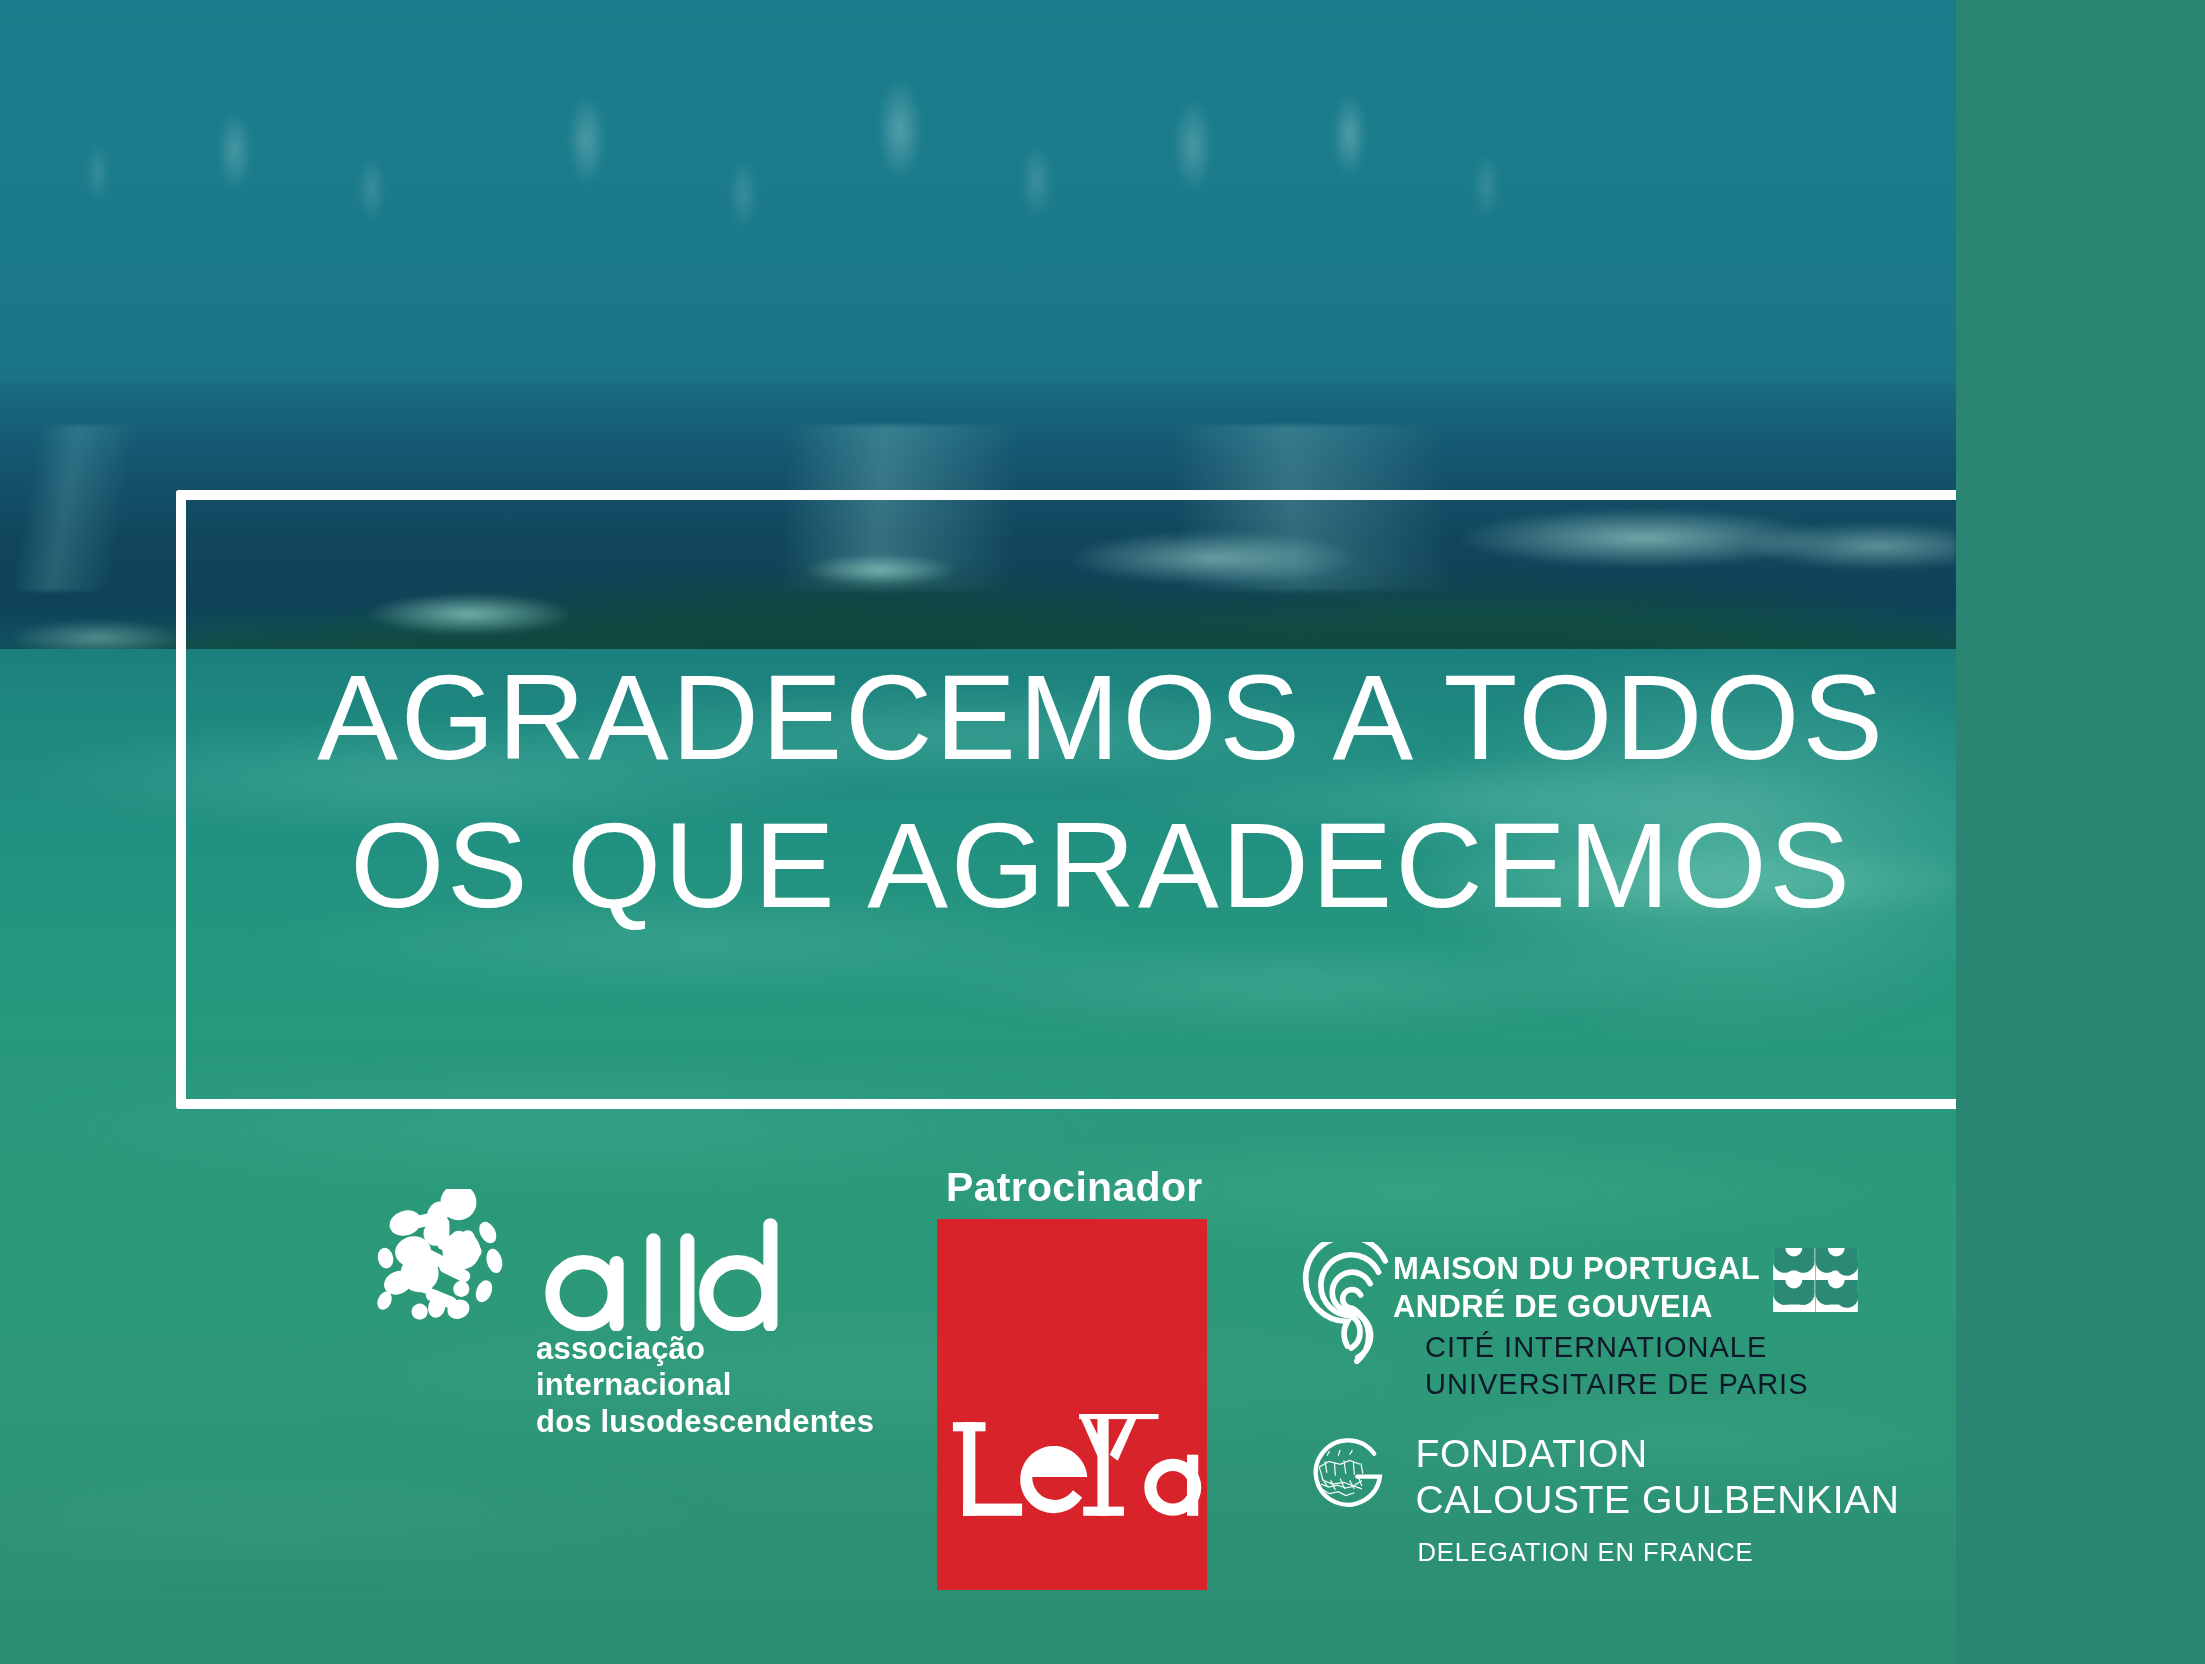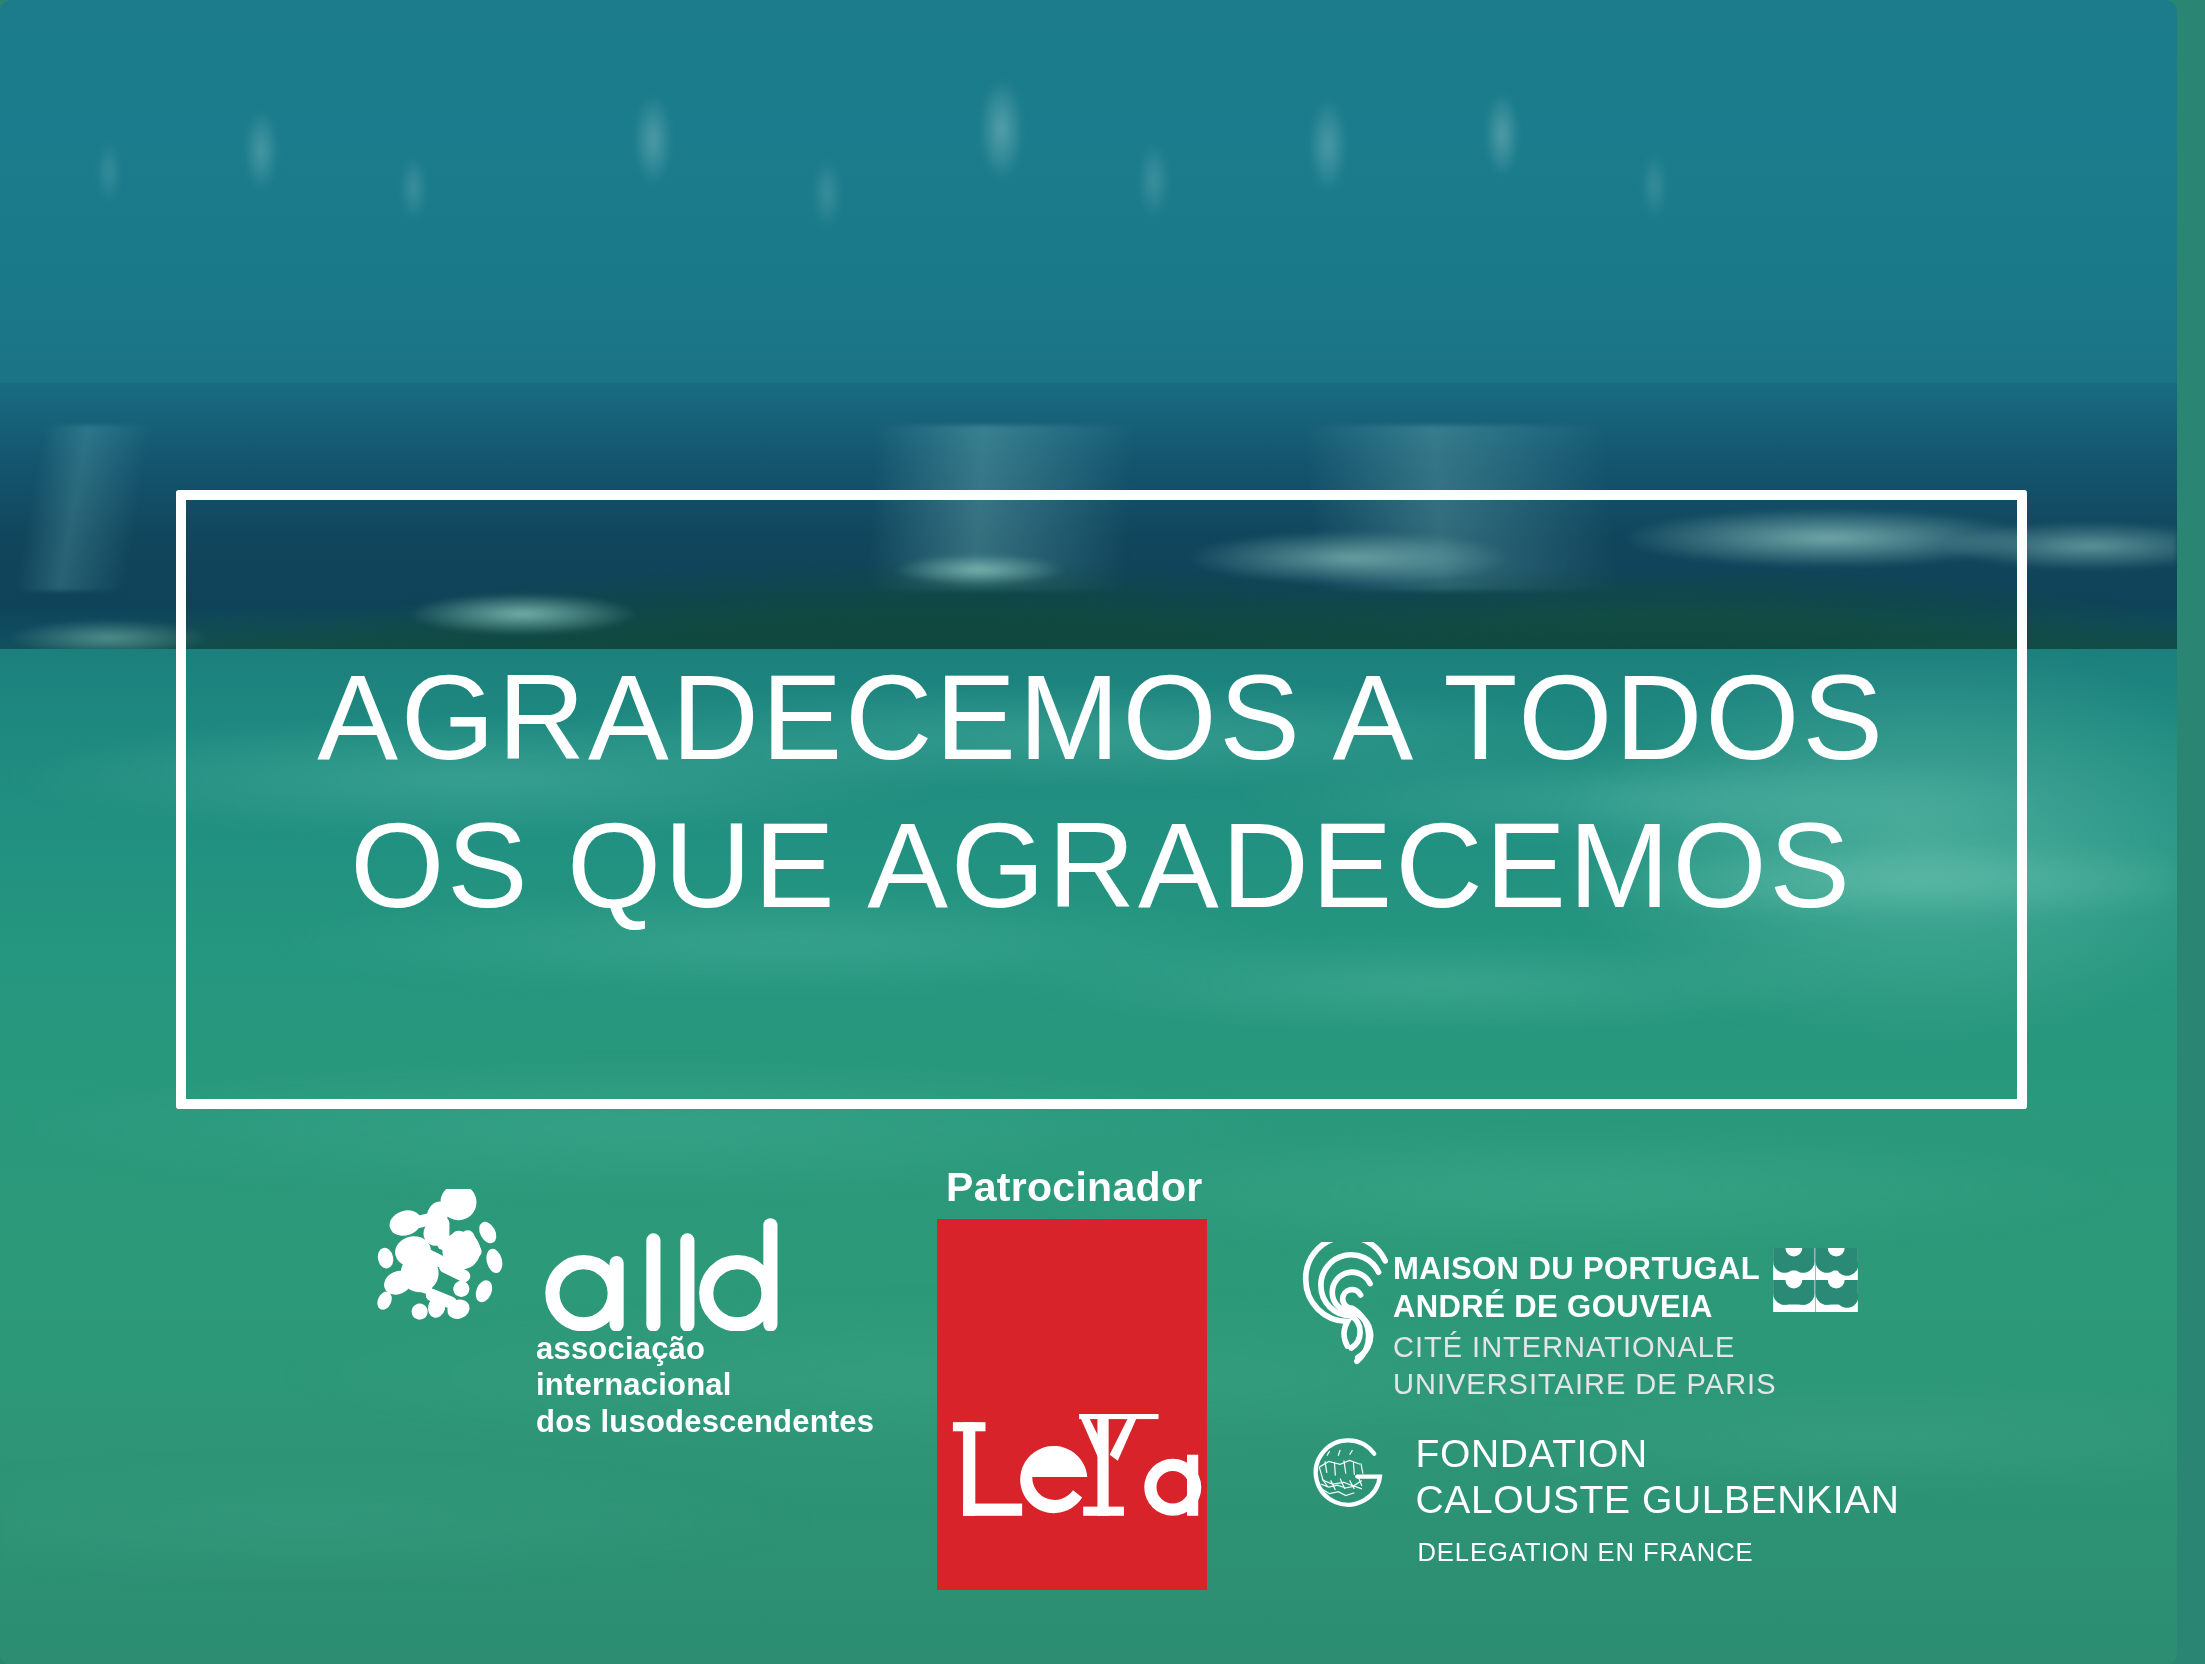--- a/index.html
+++ b/index.html
@@ -2,23 +2,22 @@
 <html lang="pt" style="font-size:15px"><head>
 <meta charset="utf-8">
 <title>Agradecemos a todos os que participaram</title>
 <style>
   * { margin:0; padding:0; box-sizing:border-box; }
   html,body { width:2206px; height:1665px; overflow:hidden; background:#2a8573; }
   body { font-family:"Liberation Sans", sans-serif; }
 
   #slide {
     position:relative;
-    width:2177px; height:1665px;
+    width:1956px; height:1665px;
     overflow:hidden;
-    border-radius:12px;
   }
 
   
   .bg-photo { position:absolute; inset:0; overflow:hidden; }
 
   
   .bg-sky {
     position:absolute; left:0; top:0; width:100%; height:24%;
     background:linear-gradient(180deg,#1f8192 0%,#1e8093 35%,#1d7b8e 70%,#1c7287 100%);
   }
@@ -166,22 +165,22 @@
   .right-col { position:absolute; left:1298px; top:0; width:587px; }
 
   .maison { position:absolute; left:0; top:78px; display:flex; align-items:flex-start; }
   .maison-mark { width:95px; height:123px; flex:0 0 95px; }
   .maison-text { padding-top:7.6px; }
   .maison-l1, .maison-l2 {
     color:#ffffff; font-size:31px; font-weight:700;
     letter-spacing:0.4px; line-height:1.24; white-space:nowrap;
   }
   .maison-l3, .maison-l4 {
-    color:#e5e5e5; font-size:29px; font-weight:300;
-    letter-spacing:1px; line-height:1.27; white-space:nowrap;
+    color:#0f172a; font-size:29px; font-weight:300;
+    letter-spacing:1px; line-height:1.27; white-space:nowrap;margin-left:32px;
   }
   .maison-l3 { margin-top:2.8px; }
   .maison-tile {
     position:absolute; left:475px; top:5.7px; width:85px; height:64px;
   }
 
   .gulb { position:absolute; left:7.6px; top:265px; display:flex; align-items:flex-start; gap:19px; }
   .gulb-mark { width:91px; height:91px; flex:0 0 91px; margin-top:3.8px; }
   .gulb-text { padding-top:1.9px; }
   .gulb-l1, .gulb-l2 {

